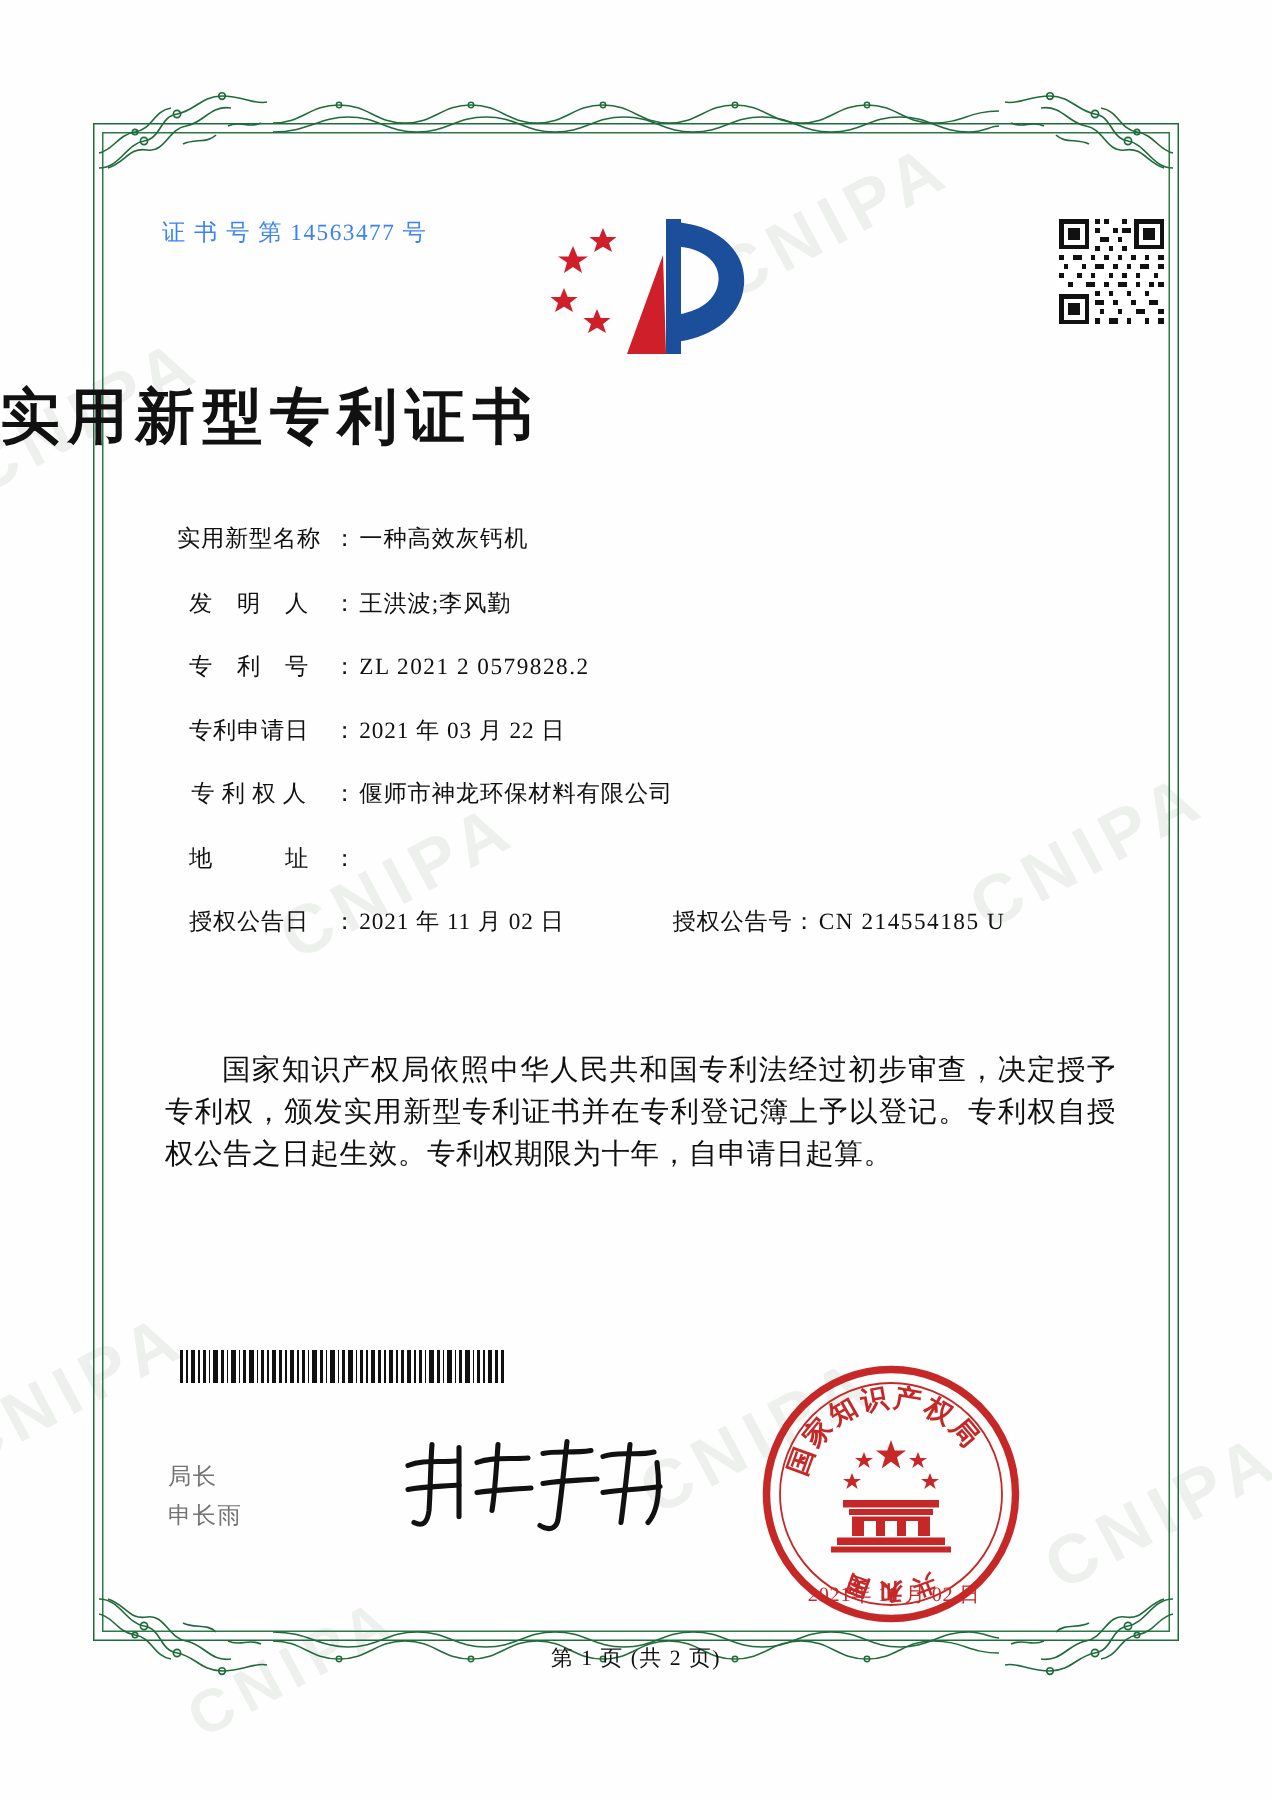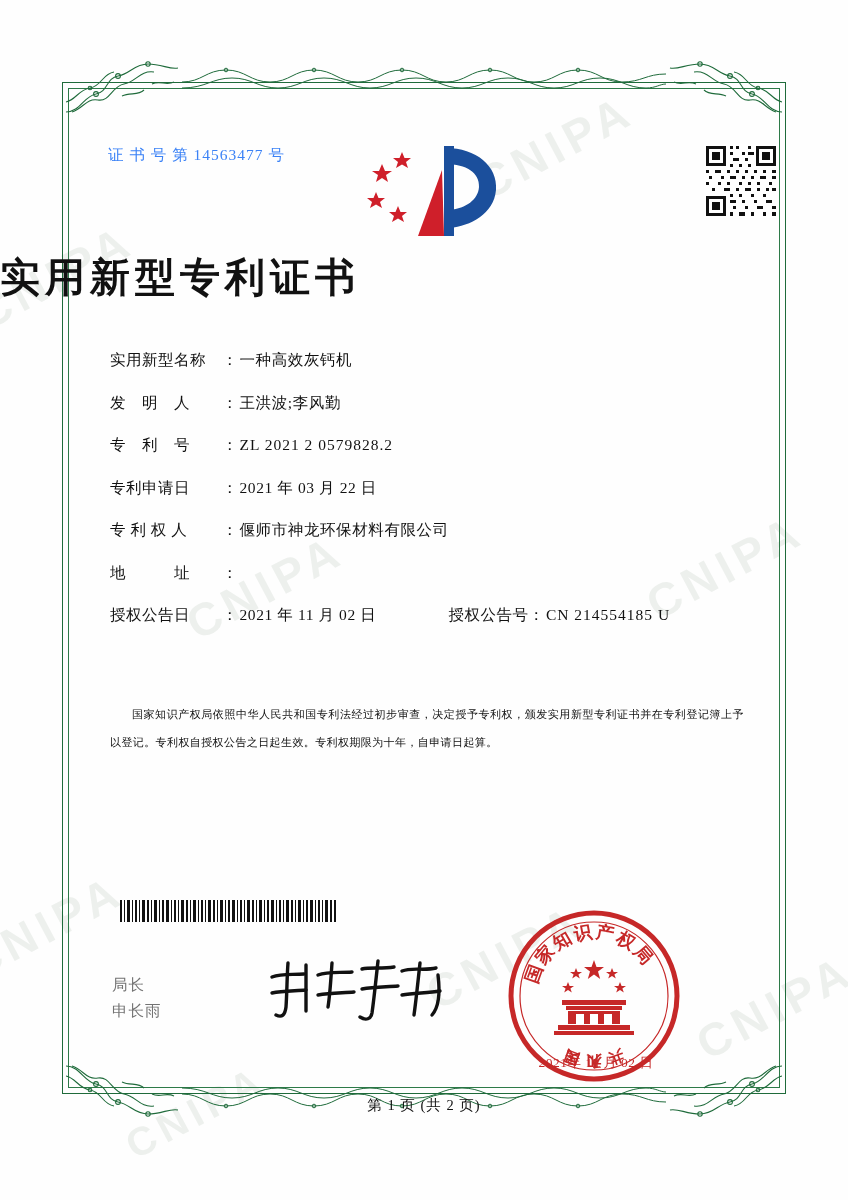--- a/index.html
+++ b/index.html
@@ -140,20 +140,21 @@
   .field-row {
     display: flex;
     align-items: baseline;
     margin-bottom: 27px;
     white-space: nowrap;
   }
   .field-label {
     width: 112px;
     flex: 0 0 112px;
     letter-spacing: 0.5px;
+    text-align: center;
   }
   .field-colon {
     margin-right: 2px;
   }
   .field-value {
     letter-spacing: 0.6px;
   }
   .field-value.mono {
     font-family: "Liberation Serif", "DejaVu Serif", serif;
     letter-spacing: 1px;
@@ -163,21 +164,21 @@
     width: auto;
     flex: 0 0 auto;
   }
 
   
   .paragraphs {
     position: absolute;
     left: 110px;
     top: 700px;
     width: 634px;
-    font-size: 11px;
+    font-size: 19px;
     line-height: 28px;
     color: #111;
     text-align: justify;
   }
   .paragraphs p {
     margin: 0 0 10px 0;
     text-indent: 2em;
     letter-spacing: 0.4px;
   }
 

